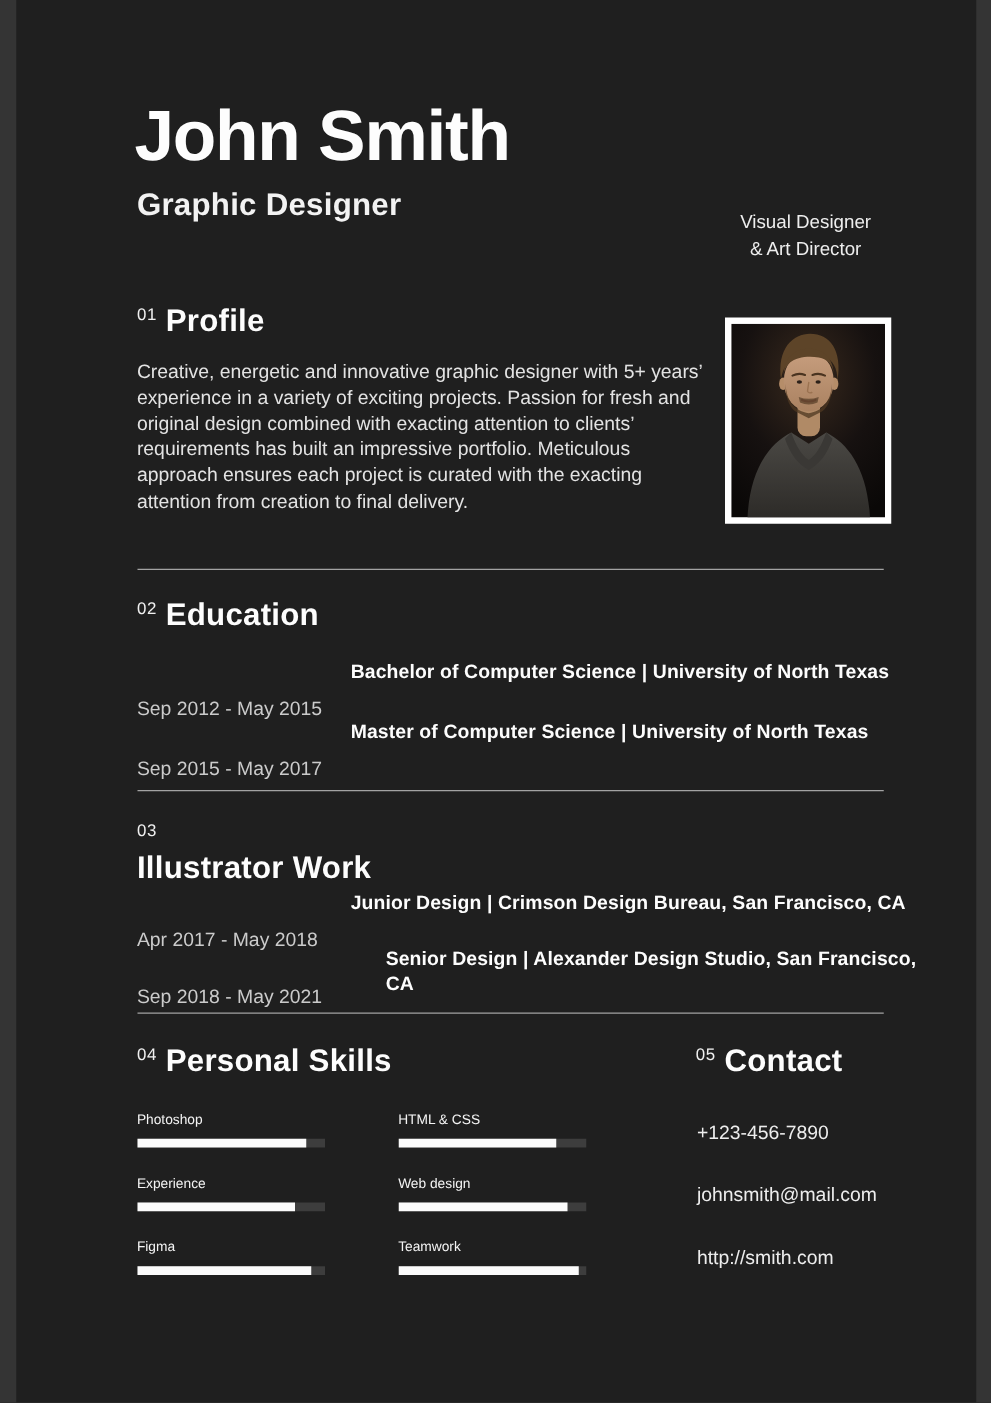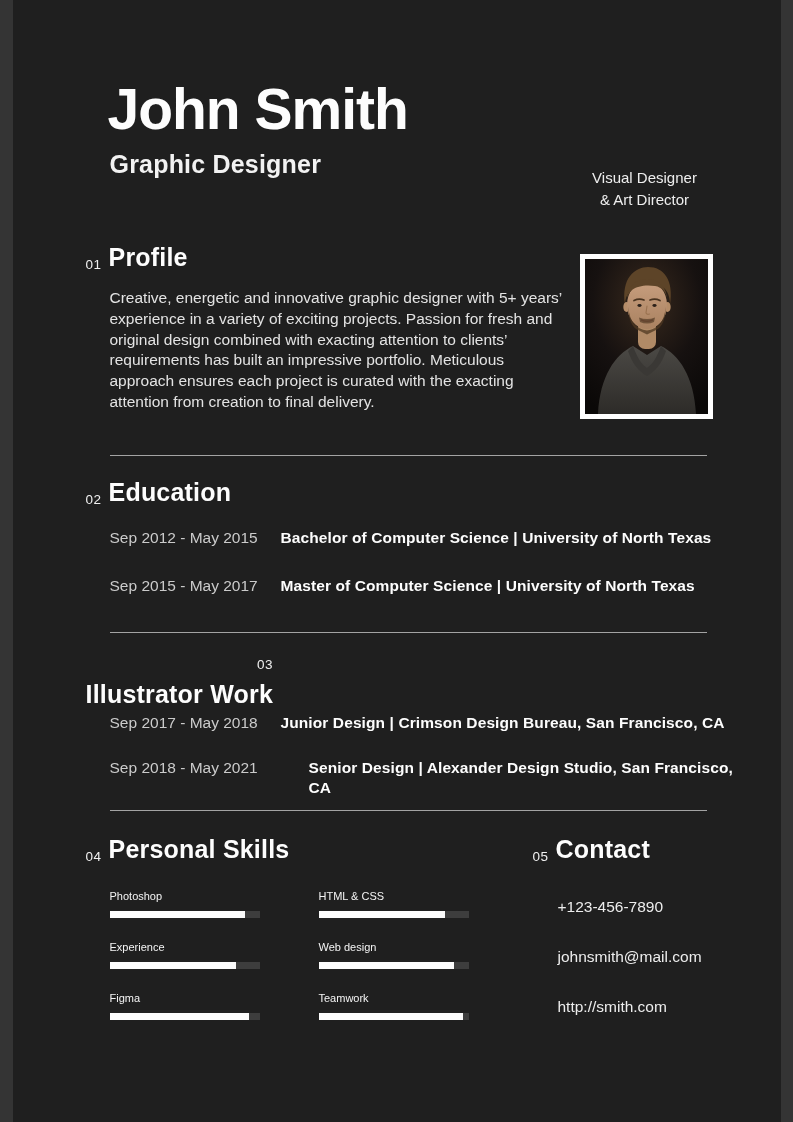--- a/index.html
+++ b/index.html
@@ -16,38 +16,38 @@
   }
   .job-title {
     position:absolute; left:97px; top:150px;
     font-size:25px; font-weight:700; color:#f2f2f2; letter-spacing:.2px;
   }
   .tagline {
     position:absolute; left:562px; top:167px; width:140px;
     text-align:center; font-size:15px; line-height:21.5px; color:#eeeeee;
   }
   
-  .sec-head { position:absolute; display:flex; align-items:flex-end; gap:7px; }
+  .sec-head { position:absolute; display:flex; align-items:flex-start; gap:7px;margin-left:24px; }
   .sec-num  { font-size:13.5px; font-weight:400; color:#f0f0f0; margin-top:2px; letter-spacing:.5px; }
   .sec-title{ font-size:25px; font-weight:700; color:#fdfdfd; line-height:30px; letter-spacing:.2px; }
   
   .profile-text {
     position:absolute; left:97px; top:288px; width:462px;
     font-size:15.5px; line-height:20.8px; color:#e3e3e3;
   }
   .photo-frame {
     position:absolute; left:567px; top:254px; width:133px; height:165px;
     background:#ffffff; padding:5px;
   }
   .photo-frame svg { display:block; width:123px; height:155px; }
   
   .divider { position:absolute; left:97px; width:597px; height:1px; background:#a3a3a3; }
   
   .t-row { position:absolute; left:97px; width:640px; display:flex; font-size:15.5px; line-height:20px; }
-  .t-dates  { width:171px; flex:0 0 171px; color:#cbcbcb; font-weight:400; }
+  .t-dates  { width:171px; flex:0 0 171px; color:#cbcbcb; font-weight:400;margin-top:30px; }
   .t-detail { color:#fdfdfd; font-weight:700; letter-spacing:.1px; }
   
   .skill { position:absolute; width:150px; }
   .skill-label { font-size:11px; line-height:20px; color:#f4f4f4; margin-bottom:5px; }
   .skill-track { width:150px; height:7px; background:#3d3d3d; }
   .skill-fill  { height:7px; background:#fbfbfb; }
   
   .contact-item { position:absolute; left:545px; font-size:15.5px; line-height:20px; color:#ededed; }
 </style>
 </head>
@@ -120,21 +120,21 @@
     <span class="t-detail">Master of Computer Science | University of North Texas</span>
   </div>
 
   <div class="divider" style="top:632px;"></div>
 
   <div class="sec-head" style="left:73px; top:655px;flex-direction:column;">
     <span class="sec-num">03</span>
     <h2 class="sec-title">Illustrator Work</h2>
   </div>
   <div class="t-row" style="top:713px;">
-    <span class="t-dates">Sep 2017 - May 2018</span>
+    <span class="t-dates">Apr 2017 - May 2018</span>
     <span class="t-detail">Junior Design | Crimson Design Bureau, San Francisco, CA</span>
   </div>
   <div class="t-row" style="top:758px;gap:28px;">
     <span class="t-dates">Sep 2018 - May 2021</span>
     <span class="t-detail">Senior Design | Alexander Design Studio, San Francisco, CA</span>
   </div>
 
   <div class="divider" style="top:810px;"></div>
 
   <div class="sec-head" style="left:73px; top:834px;">

